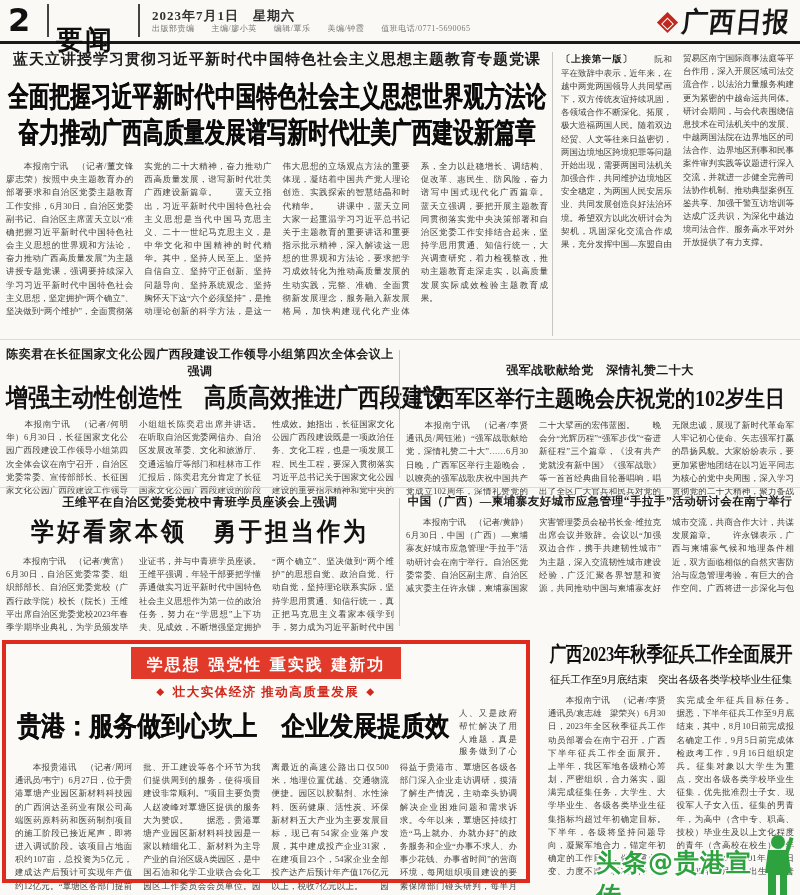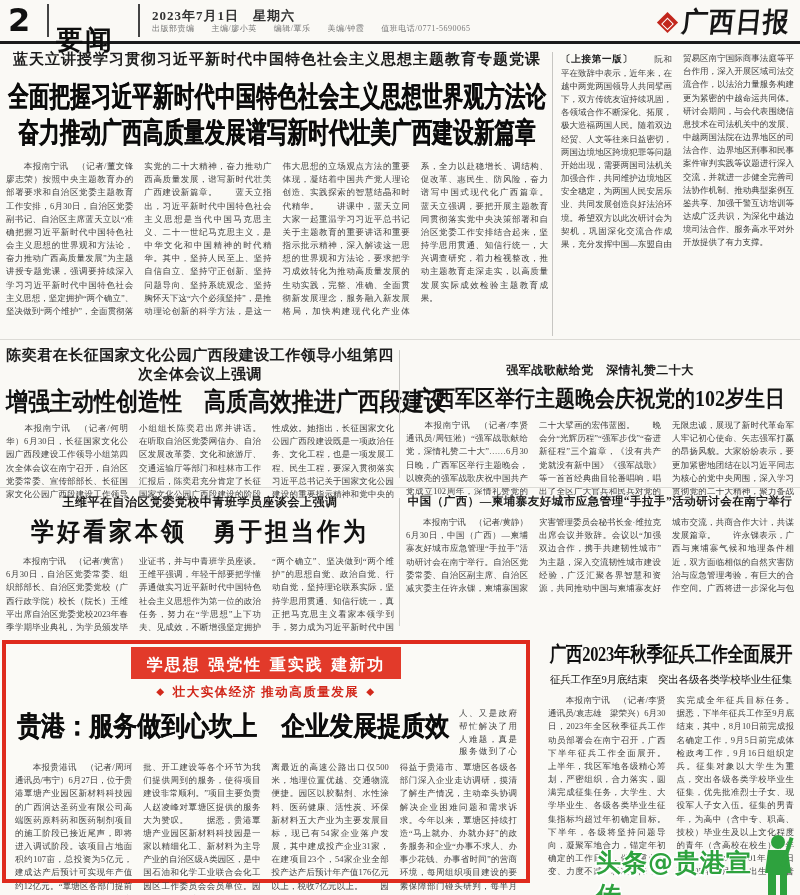--- a/index.html
+++ b/index.html
@@ -32,21 +32,21 @@
            text-shadow:.5px 0 0 #0b0b0b;}
   .lead-hl .hl-scale{transform:scaleY(1.38);}
   .lead-hl-wrap{margin-top:9px;line-height:36px;}
   .lead .bodytext{margin-top:10px;height:176px;}
   
   .jump{position:absolute;left:552px;top:52px;width:242px;height:284px;padding-left:8px;box-sizing:border-box;border-left:1px solid #c7c6c2;}
   .jump-label{font-size:9.5px;font-weight:bold;color:#222;}
   .jump .bodytext{height:284px;}
   
   .art{position:absolute;width:388px;height:140px;}
-  .art .kicker{font-size:15px;margin-top:2px;}
+  .art .kicker{font-size:12px;margin-top:2px;}
   .art .hl-serif{margin-top:5px;}
   .art .bodytext{margin-top:7px;height:84px;}
   
   .redbox{position:absolute;left:2px;top:640px;width:528px;height:243px;border:4px solid #df2b1d;background:#fbfaf6;padding:0 9px;box-sizing:border-box;}
   .banner{width:fit-content;margin:3px auto 0;background:#e23a2a;color:#fff;font-family:"DejaVu Sans",sans-serif;
           font-weight:900;font-size:16px;letter-spacing:2px;padding:8px 16px 3px;}
   .sub-slogan{display:flex;justify-content:center;align-items:center;gap:7px;margin-top:5px;color:#d2281b;font-weight:bold;font-size:12.5px;letter-spacing:1.5px;}
   .dia{font-size:8px;color:#d2281b;}
   .gg-row{display:flex;margin-top:6px;gap:8px;}
   .gg-hl{flex:1;font-family:"DejaVu Sans",sans-serif;font-weight:900;font-size:24px;color:#0c0c0c;white-space:nowrap;

